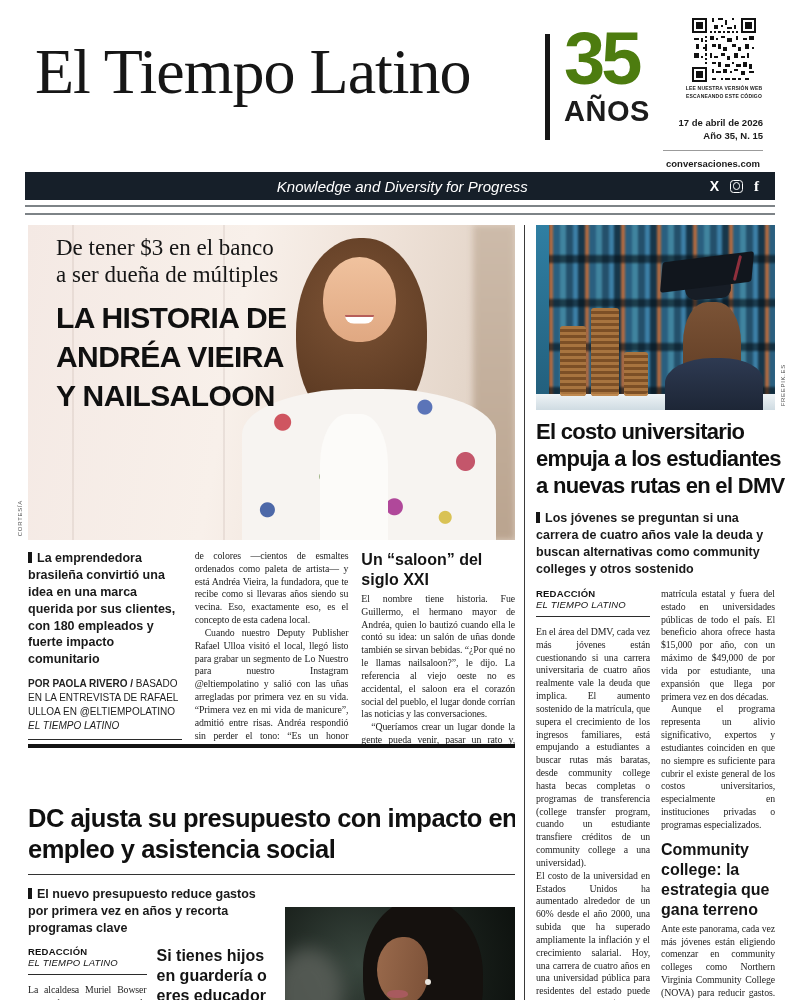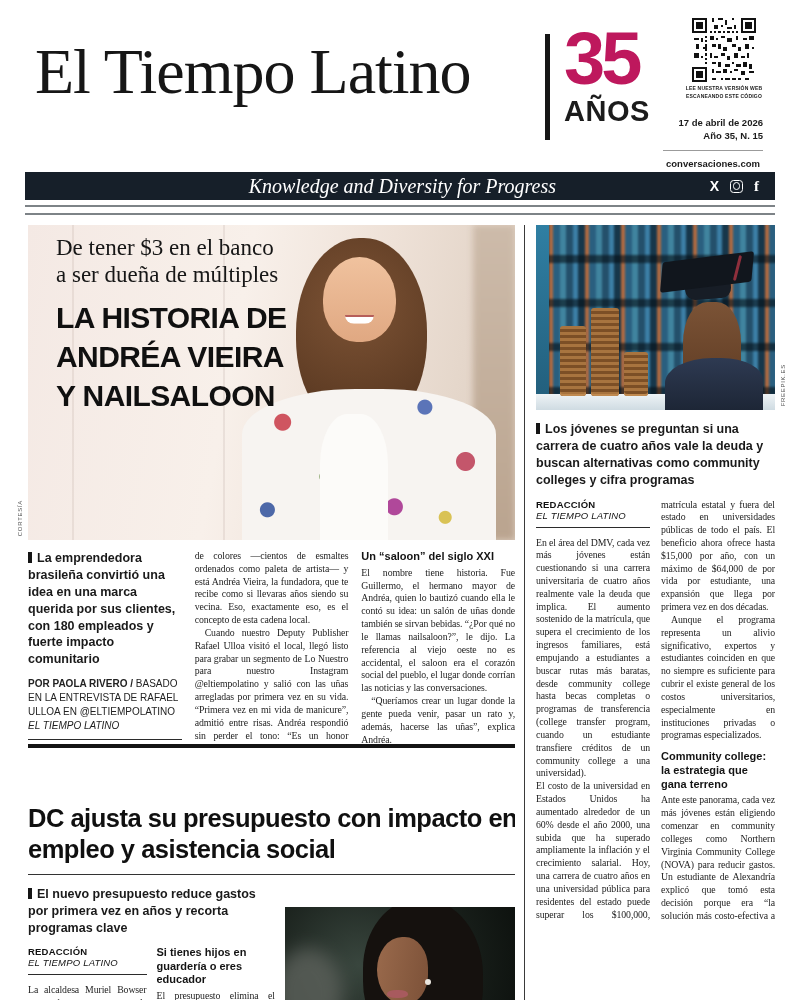--- a/index.html
+++ b/index.html
@@ -5,51 +5,51 @@
   html,body{margin:0;padding:0;background:#e9e9e9;}
   .page{position:relative;width:800px;height:1000px;background:#ffffff;overflow:hidden;
         font-family:"Liberation Sans",sans-serif;color:#111;margin:0 auto;}
 
   
   .masthead{position:absolute;left:25px;top:16px;width:750px;height:148px;}
   .m-title{position:absolute;left:10px;top:24px;font-family:"Liberation Serif",serif;
            font-size:64px;letter-spacing:-1px;color:#161616;line-height:1;white-space:nowrap;}
   .m-divider{position:absolute;left:520px;top:18px;width:5px;height:106px;background:#161616;}
   .m-anniv{position:absolute;left:539px;top:12px;width:120px;}
-  .m-35{font-size:74px;font-weight:700;letter-spacing:-4px;line-height:0.85;color:#be185d;}
+  .m-35{font-size:74px;font-weight:700;letter-spacing:-4px;line-height:0.85;color:#4d7c0f;}
   .m-anos{font-size:29px;font-weight:700;letter-spacing:0.5px;color:#1b1b1b;margin-top:4px;}
   .qr-block{position:absolute;right:12px;top:2px;width:78px;text-align:center;}
   .qr-block svg{width:64px;height:64px;display:block;margin:0 auto;}
   .qr-caption{font-size:5px;font-weight:700;line-height:1.5;letter-spacing:0.2px;margin-top:3px;color:#222;}
   .date-block{position:absolute;right:12px;top:100px;width:100px;text-align:right;
               font-weight:700;font-size:9.5px;line-height:1.4;color:#1b1b1b;}
   .date-rule{border:none;border-top:1px solid #9b9b9b;margin:7px 0 6px;}
   .site-url{font-weight:700;font-size:9.5px;text-align:center;}
 
   
   .banner{position:absolute;left:25px;top:172px;width:750px;height:28px;background:#161f29;
           display:flex;align-items:center;}
-  .tagline{flex:1;text-align:center;color:#fff;font-family:Liberation Serif, serif;
-           font-style:italic;font-size:20px;padding-left:70px;}
+  .tagline{flex:1;text-align:center;color:#fff;font-family:Liberation Sans, sans-serif;
+           font-style:italic;font-size:15px;padding-left:70px;}
   .social{display:flex;gap:11px;align-items:center;margin-right:16px;color:#fff;}
   .soc-x{font-weight:700;font-size:14px;}
   .soc-ig{width:11px;height:11px;border:1.6px solid #fff;border-radius:3.5px;position:relative;display:inline-block;}
   .soc-ig::after{content:'';position:absolute;inset:1.8px;border:1.5px solid #fff;border-radius:50%;}
   .soc-f{font-family:"Liberation Serif",serif;font-weight:700;font-size:15px;}
   .double-rule{position:absolute;left:25px;top:205px;width:750px;height:6px;
                border-top:2px solid #7d8387;border-bottom:2px solid #7d8387;}
 
   
   .deck{font-size:12.5px;font-weight:700;line-height:1.35;text-align:left;color:#1a1a1a;}
   .marker{display:inline-block;width:4px;height:11px;background:#151515;margin-right:5px;vertical-align:-1px;}
   .serif{font-family:"Liberation Serif",serif;font-size:9.8px;line-height:1.31;letter-spacing:-0.1px;
          text-align:justify;color:#1c1c1c;}
   .serif p{margin:0;}
   .serif p.ind{text-indent:10px;}
-  .subhead{font-family:"Liberation Sans",sans-serif;font-size:11px;font-weight:700;line-height:1.25;
+  .subhead{font-family:"Liberation Sans",sans-serif;font-size:16px;font-weight:700;line-height:1.25;
            text-align:left;margin:8px 0 3px;color:#141414;}
   .subhead.first{margin-top:0;}
   .byline-rule{border:none;border-top:1px solid #2b2b2b;margin:6px 0 9px;}
   .red-name{font-size:9.5px;font-weight:700;letter-spacing:0.2px;}
   .red-org{font-size:9.5px;font-style:italic;letter-spacing:0.2px;}
   .v-credit{position:absolute;writing-mode:vertical-rl;transform:rotate(180deg);
             font-size:6px;letter-spacing:0.7px;color:#555;}
 
   
   .main-story{position:absolute;left:28px;top:225px;width:487px;height:523px;}
@@ -379,41 +379,46 @@
         <div class="pc-coin pc-c3"></div>
         <div class="pc-grad-hair"></div>
         <div class="pc-grad-body"></div>
         <div class="pc-cap-base"></div>
         <div class="pc-cap"></div>
         <div class="pc-tassel"></div>
       </div>
       <div class="v-credit" style="right:-11px;bottom:4px;">FREEPIK.ES</div>
     </div>
 
+    <div class="cost-headline">
+      <span>El costo universitario</span>
+      <span>empuja a los estudiantes</span>
+      <span>a nuevas rutas en el DMV</span>
+    </div>
 
     <div class="deck cost-deck">
-      <span class="marker"></span><span>Los jóvenes se preguntan si una carrera de cuatro años vale la deuda y buscan alternativas como community colleges y cifra programas</span>
+      <span class="marker"></span><span>Los jóvenes se preguntan si una carrera de cuatro años vale la deuda y buscan alternativas como community colleges y otros sostenido</span>
     </div>
 
     <div class="cost-cols">
       <div class="cost-col">
         <div class="red-name">REDACCIÓN</div>
         <div class="red-org">EL TIEMPO LATINO</div>
         <hr class="byline-rule">
         <div class="serif">
           <p>En el área del DMV, cada vez más jóvenes están cuestionando si una carrera universitaria de cuatro años realmente vale la deuda que implica. El aumento sostenido de la matrícula, que supera el crecimiento de los ingresos familiares, está empujando a estudiantes a buscar rutas más baratas, desde community college hasta becas completas o programas de transferencia (college transfer program, cuando un estudiante transfiere créditos de un community college a una universidad).</p>
         </div>
         <div class="serif">
           <p>El costo de la universidad en Estados Unidos ha aumentado alrededor de un 60% desde el año 2000, una subida que ha superado ampliamente la inflación y el crecimiento salarial. Hoy, una carrera de cuatro años en una universidad pública para residentes del estado puede superar los $100,000, mientras que en instituciones privadas el total puede rebasar los $230,000, una cifra que cambia por completo el cálculo financiero de muchas familias.</p>
 
         </div>
       </div>
       <div class="cost-col">
         <div class="serif">
-          <p>matrícula estatal y fuera del estado en universidades públicas de todo el país. El beneficio ahora ofrece hasta $15,000 por año, con un máximo de $64,000 de por vida por estudiante, una expansión que llega por primera vez en dos décadas.</p>
+          <p>matrícula estatal y fuera del estado en universidades públicas de todo el país. El beneficio ahora ofrece hasta $15,000 por año, con un máximo de $49,000 de por vida por estudiante, una expansión que llega por primera vez en dos décadas.</p>
           <p class="ind">Aunque el programa representa un alivio significativo, expertos y estudiantes coinciden en que no siempre es suficiente para cubrir el existe general de los costos universitarios, especialmente en instituciones privadas o programas especializados.</p>
         </div>
         <div class="subhead">Community college: la estrategia que gana terreno</div>
         <div class="serif">
           <p>Ante este panorama, cada vez más jóvenes están eligiendo comenzar en community colleges como Northern Virginia Community College (NOVA) para reducir gastos. Un estudiante de Alexandría explicó que tomó esta decisión porque era “la solución más costo-efectiva a un gran problema financiero”.</p>
 
         </div>
       </div>
     </div>
   </section>

